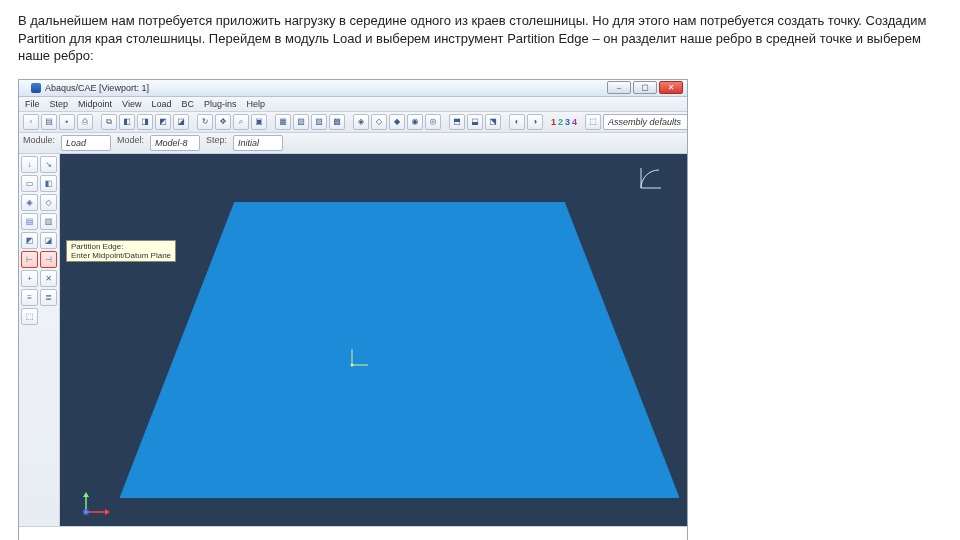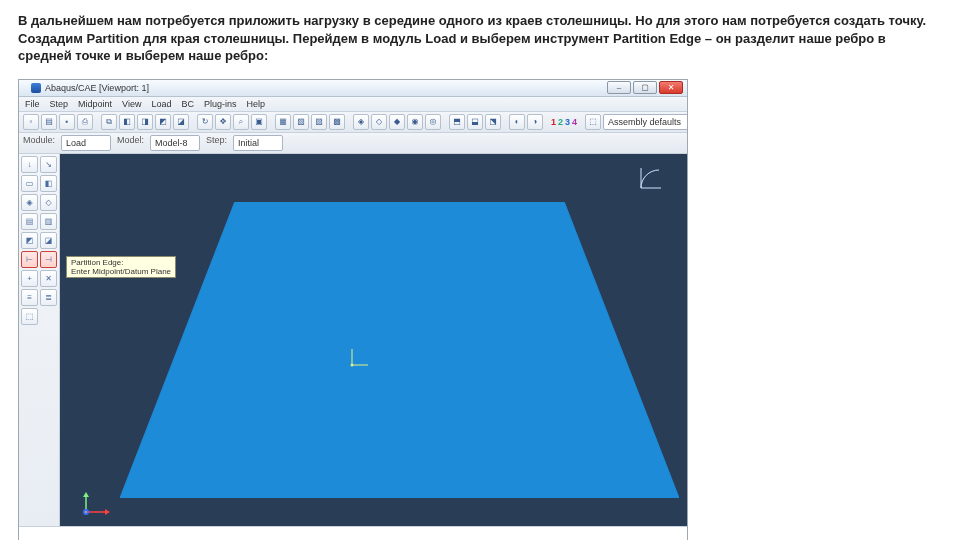--- a/index.html
+++ b/index.html
@@ -8,21 +8,20 @@
     font-family: Arial, sans-serif;
     font-size: 13px;
     color: #222;
     background: #fff;
     width: 960px;
     box-sizing: border-box;
   }
   .instruction {
     line-height: 1.35;
     margin-bottom: 14px;
-    font-weight: bold;
   }
   .app-frame {
     width: 668px;
     border: 1px solid #9da8b3;
     background: #e9edf2;
     font-family: "Segoe UI", Tahoma, sans-serif;
     font-size: 9px;
     color: #333;
   }
   .titlebar {
@@ -93,20 +92,21 @@
   }
   .ctx-label { color:#555; }
   .ctx-field {
     height: 14px;
     border: 1px solid #a9b5c4;
     background: #fff;
     padding: 0 4px;
     display:flex; align-items:center;
     min-width: 40px;
     border-radius: 2px;
+    font-style: italic;
   }
   .main-area {
     display: flex;
     height: 372px;
     background: #e9edf2;
   }
   .left-toolbox {
     width: 36px;
     background: linear-gradient(#f2f5f9, #e8edf3);
     border-right: 1px solid #c7d0db;
@@ -126,21 +126,21 @@
   }
   .tb-btn.sel { border-color:#d0413a; background: linear-gradient(#ffe8e6, #ffd2cd); }
   .viewport {
     flex: 1;
     position: relative;
     background: #2a3d57;
     overflow: hidden;
   }
   .tooltip {
     position:absolute;
-    left: 6px; top: 102px;
+    left: 6px; top: 86px;
     background: #ffffe1;
     border: 1px solid #8a8a6f;
     padding: 1px 4px;
     font-size: 8px;
     color:#333;
     white-space: nowrap;
   }
   .triad-top {
     position:absolute;
     right: 22px; top: 10px;

